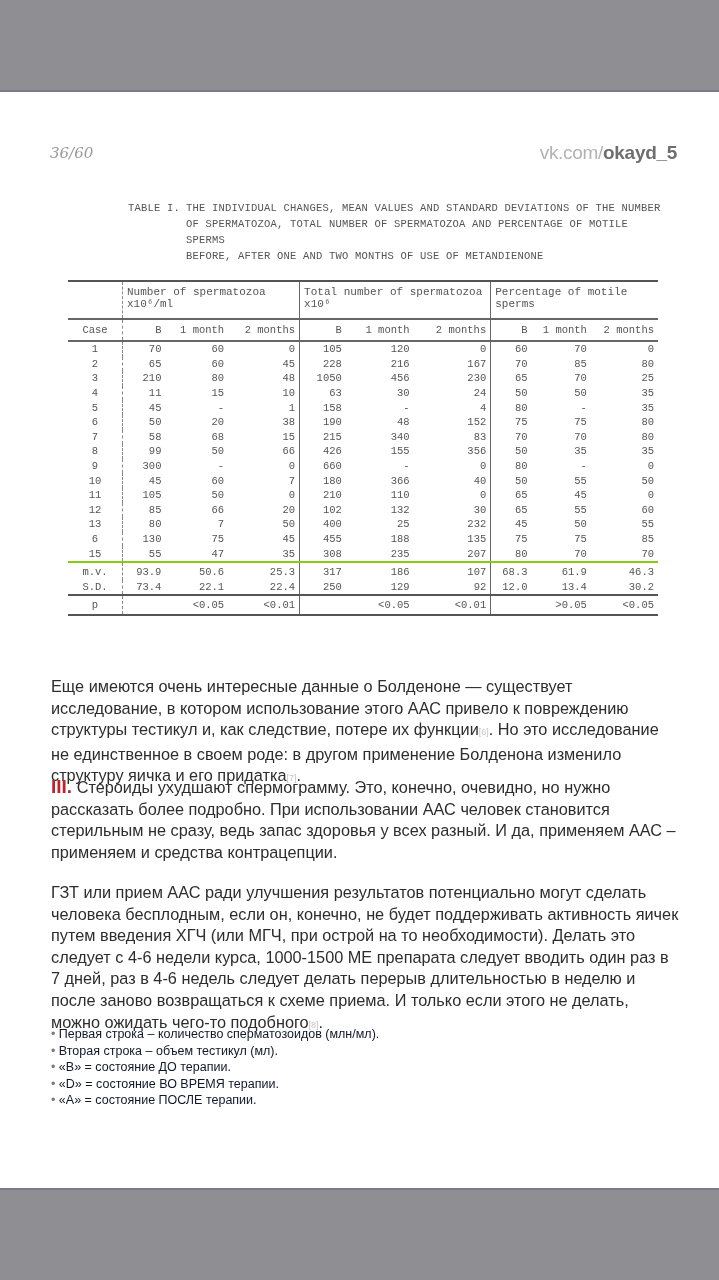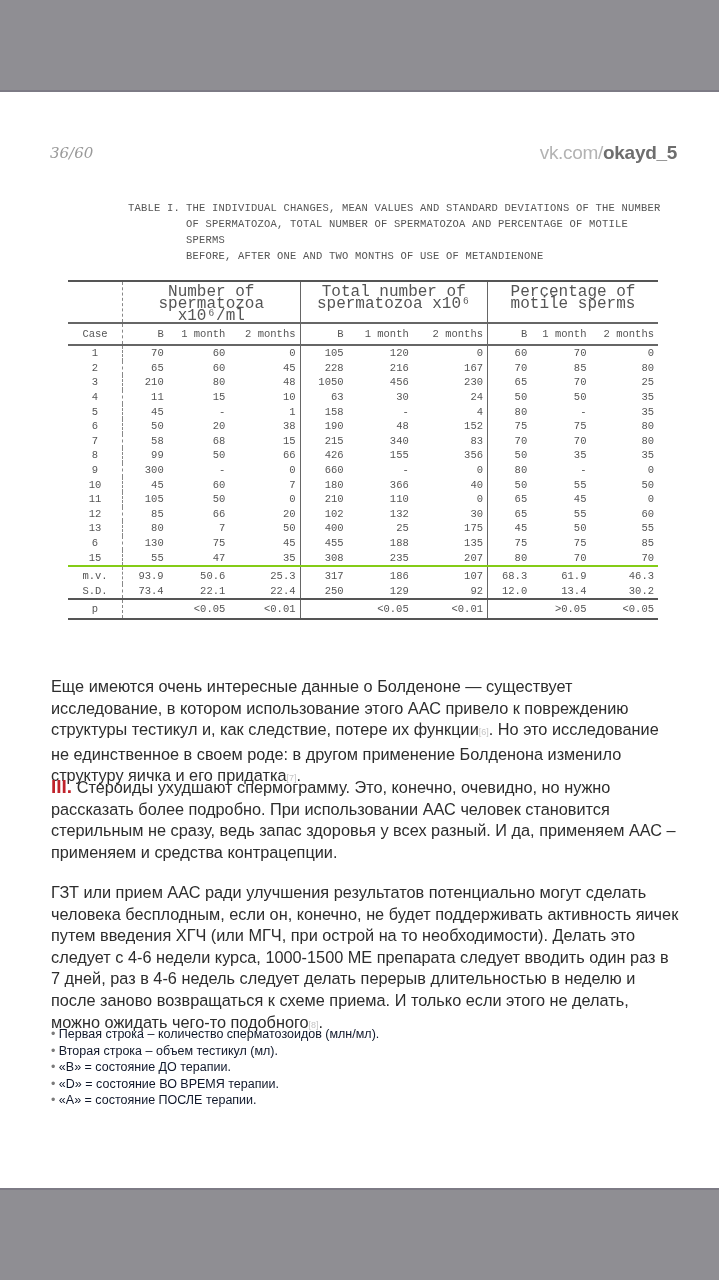--- a/index.html
+++ b/index.html
@@ -9,21 +9,21 @@
   .page { position:absolute; left:0; top:92px; width:719px; height:1096px; background:#ffffff; }
   .pagenum { position:absolute; left:50px; top:52px; font-family:"DejaVu Serif", serif; font-style:italic; font-size:15px; color:#9a9a9a; }
   .brand { position:absolute; right:42px; top:50px; font-size:19px; color:#b3b3b3; letter-spacing:-0.3px; }
   .brand b { color:#6e6e6e; font-weight:bold; }
   .scan { position:absolute; left:62px; top:108px; width:610px; color:#555; font-family:"Liberation Mono", monospace; }
   .caption { font-size:10.5px; line-height:16px; margin-left:66px; letter-spacing:0.2px; }
   .caption .lbl { display:inline-block; width:58px; margin-left:-0px; }
   .caption .rest { padding-left:58px; }
   table.data { border-collapse:collapse; margin-top:16px; margin-left:6px; width:590px; font-size:10.5px; color:#555; }
   table.data td, table.data th { padding:0 4px; height:14.6px; text-align:right; font-weight:normal; }
-  table.data th.grp { text-align:center; vertical-align:top; height:32px; font-size:16px; line-height:12px; padding-top:4px; }
+  table.data th.grp { text-align:left; vertical-align:top; height:32px; font-size:11px; line-height:12px; padding-top:4px; }
   table.data tr.top td, table.data tr.top th { border-top:2px solid #555; }
   table.data tr.subh th { border-top:2px solid #666; border-bottom:2px solid #666; height:20px; }
   table.data .case { text-align:center; border-right:1px dashed #888; width:46px; }
   table.data .sep { border-right:1.5px solid #666; }
   table.data tr.stat1 td { border-top:2px solid #84cc16; padding-top:2px; }
   table.data tr.prow td { border-top:2px solid #555; border-bottom:2px solid #555; height:18px; }
   .text { position:absolute; left:51px; width:630px; font-size:16.3px; line-height:21.6px; color:#2d2d2d; }
   .ref { color:#c4c4c4; font-size:9px; }
   .roman { color:#c0222a; font-weight:bold; font-size:19px;margin-top:38px; }
   .notes { position:absolute; left:51px; top:934px; font-size:12.5px; line-height:16.5px; color:#0f172a; }
@@ -210,21 +210,21 @@
             <td class="">55</td>
             <td class="">60</td>
           </tr>
           <tr>
             <td class="case">13</td>
             <td class="">80</td>
             <td class="">7</td>
             <td class="sep">50</td>
             <td class="">400</td>
             <td class="">25</td>
-            <td class="sep">175</td>
+            <td class="sep">232</td>
             <td class="">45</td>
             <td class="">50</td>
             <td class="">55</td>
           </tr>
           <tr>
             <td class="case">6</td>
             <td class="">130</td>
             <td class="">75</td>
             <td class="sep">45</td>
             <td class="">455</td>

